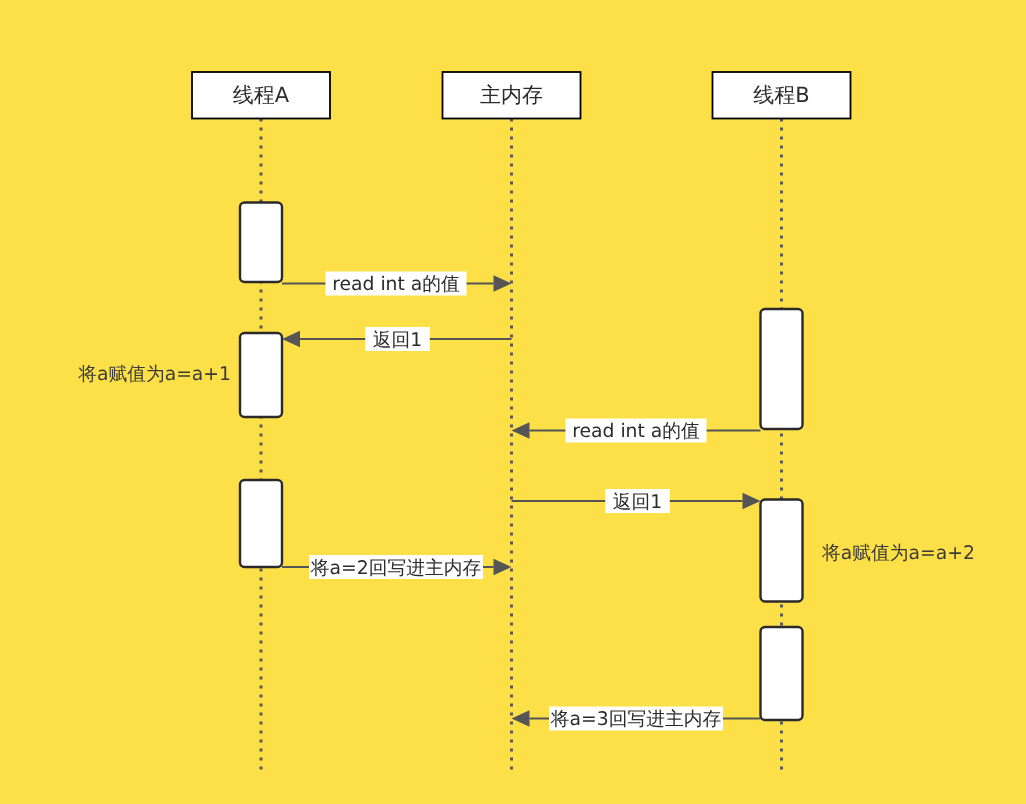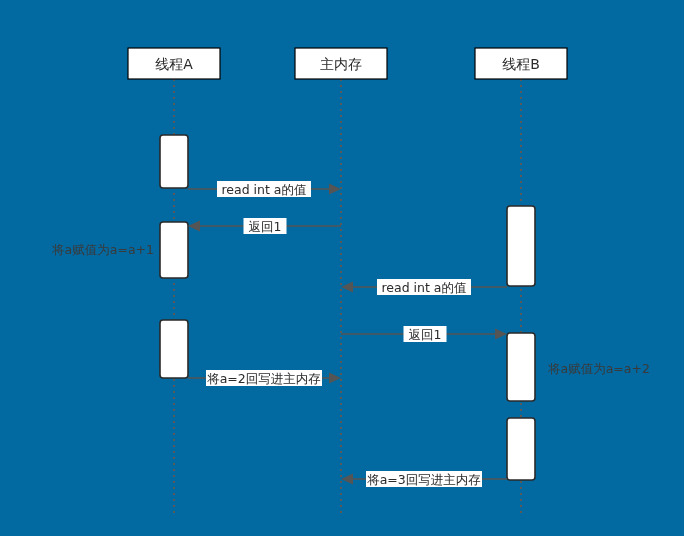--- a/index.html
+++ b/index.html
@@ -10,21 +10,21 @@
   body {
     width: 684px;
     height: 536px;
     overflow: hidden;
     font-family: "DejaVu Sans", "Liberation Sans", sans-serif;
   }
   #diagram-root {
     position: relative;
     width: 684px;
     height: 536px;
-    background: #0369a1;
+    background: #fde047;
     text-decoration: underline;
   }
   svg#seq-svg {
     position: absolute;
     left: 0;
     top: 0;
     width: 684px;
     height: 536px;
     display: block;
   }

